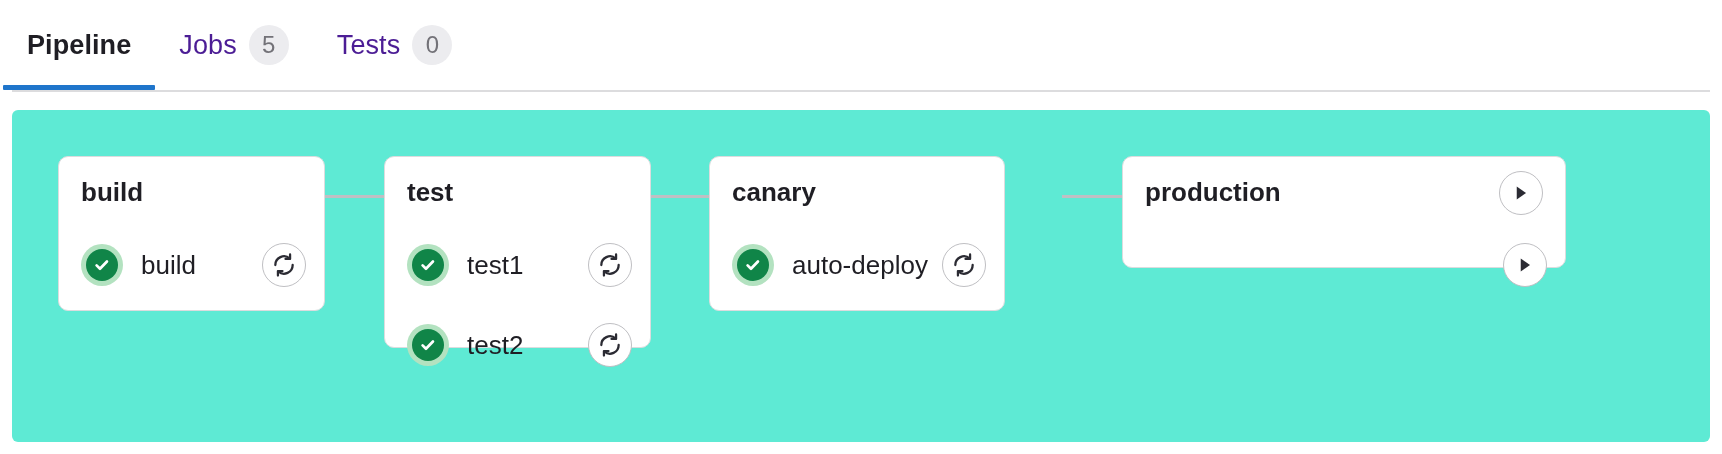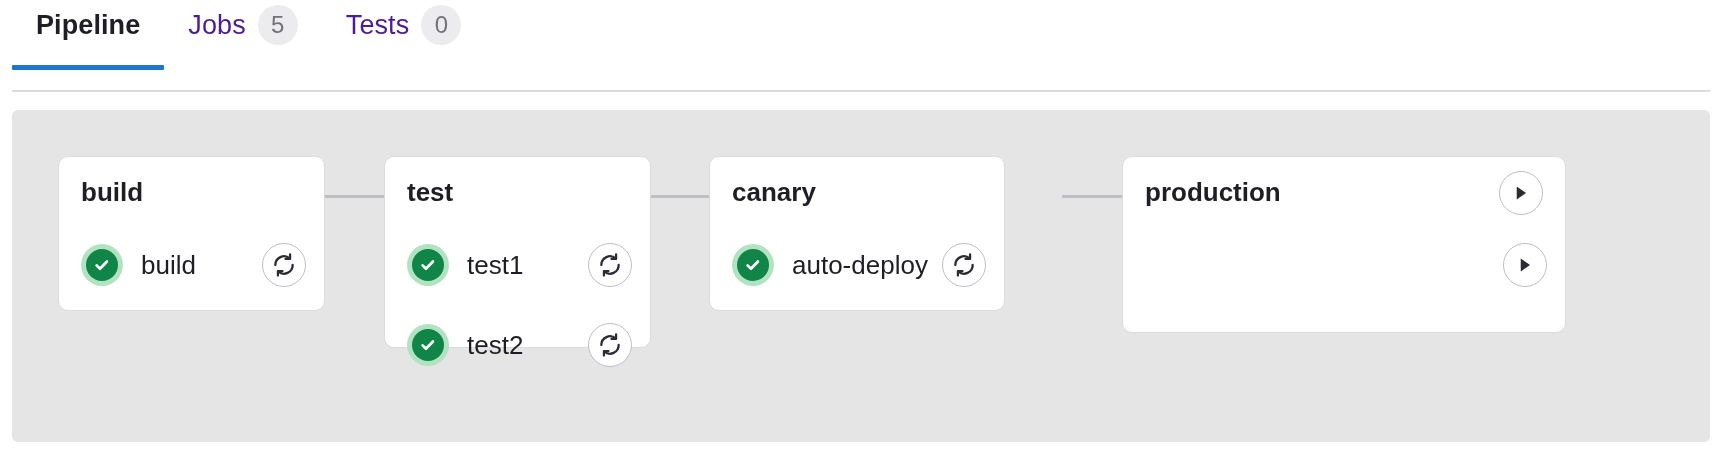--- a/index.html
+++ b/index.html
@@ -14,41 +14,41 @@
 
   
   .tabbar {
     position: absolute; left: 0; top: 0; width: 1722px; height: 92px;
     background: #ffffff;
   }
   .tabbar-underline {
     position: absolute; left: 12px; right: 12px; bottom: 0; height: 2px;
     background: #dcdcde;
   }
-  .tabs { position: absolute; left: 12px; top: 0; height: 70px; display: flex; align-items: flex-end; }
+  .tabs { position: absolute; left: 3px; top: 0; height: 70px; display: flex; align-items: flex-start; }
   .tab {
     position: relative; display: flex; align-items: center; gap: 12px;
     height: 90px; padding: 0 24px; cursor: pointer;
   }
   .tab-label { font-size: 27px; color: #4c1d95; letter-spacing: .1px; line-height: 1; }
   .tab.active .tab-label { color: #1f1e24; font-weight: bold; }
   .tab.active .tab-accent {
     position: absolute; left: 0; right: 0; bottom: 0; height: 5px;
     background: #1f75cb; border-radius: 1px;
   }
   .tab-badge {
     min-width: 40px; height: 40px; border-radius: 20px; background: #ececef;
     color: #737278; font-size: 24px; display: flex; align-items: center;
     justify-content: center; padding: 0 12px;
   }
 
   
   .pipeline-canvas {
     position: absolute; left: 12px; top: 110px; width: 1698px; height: 332px;
-    background: #e5e5e5; border-radius: 6px;
+    background: #5eead4; border-radius: 6px;
   }
   .stages { position: absolute; left: 0; top: 0; width: 100%; height: 100%; }
 
   .stage-card {
     position: absolute;
     background: #ffffff;
     border: 1px solid #dcdcde;
     border-radius: 10px;
     z-index: 2;
   }
@@ -221,21 +221,21 @@
             <svg width="26" height="26" viewBox="0 0 24 24">
               <path d="M20 12a8 8 0 0 1-13.3 6" fill="none" stroke="#2b2b33" stroke-width="2.1" stroke-linecap="round"></path>
               <path d="M4 12a8 8 0 0 1 13.3-6" fill="none" stroke="#2b2b33" stroke-width="2.1" stroke-linecap="round"></path>
               <path d="M17.6 2.2v4.2h-4.2" fill="none" stroke="#2b2b33" stroke-width="2.1" stroke-linecap="round" stroke-linejoin="round"></path>
               <path d="M6.4 21.8v-4.2h4.2" fill="none" stroke="#2b2b33" stroke-width="2.1" stroke-linecap="round" stroke-linejoin="round"></path>
             </svg>
           </span>
         </div>
       </div>
 
-      <div class="stage-card" style="left:1110px; top:46px; width:444px; height:177px;border-radius:10px;">
+      <div class="stage-card" style="left:1110px; top:46px; width:444px; height:112px;border-radius:10px;">
         <div class="stage-title">production</div>
 
         <div class="stage-header-action">
           <span class="round-btn">
             <svg width="20" height="20" viewBox="0 0 16 16">
               <path d="M4.6 2.8l7.4 5.2-7.4 5.2z" fill="#2b2b33"></path>
             </svg>
           </span>
         </div>
 

